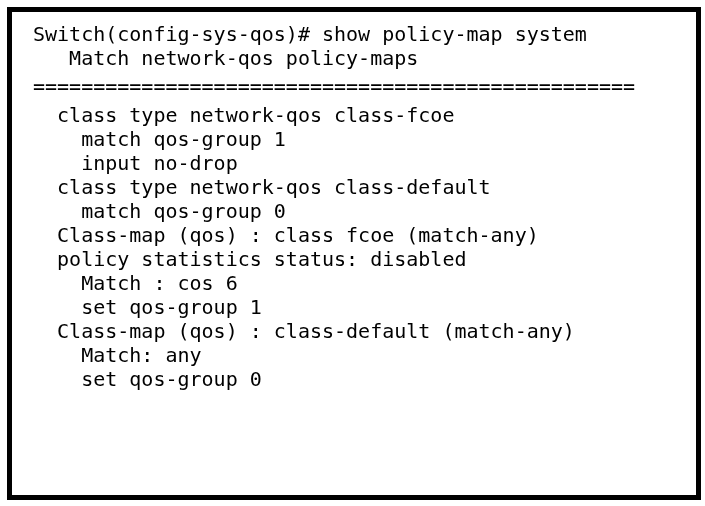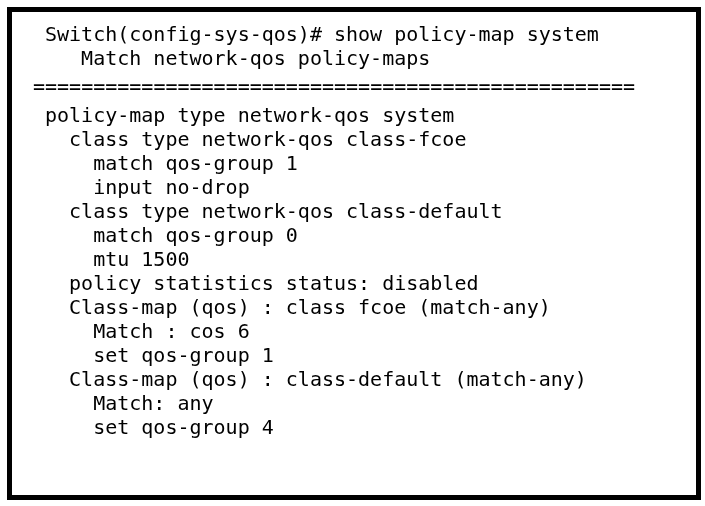--- a/index.html
+++ b/index.html
@@ -27,43 +27,40 @@
   .code {
     padding: 10px 0 0 21px;
     color: #000000;
     font-size: 20px;
     line-height: 24px;
     font-weight: 400;
   }
   .line {
     white-space: pre;
     height: 24px;
-    margin-left: 12px;
   }
   .line.sep {
     margin: 4px 0 5px 0;
     letter-spacing: 0;
   }
 </style>
 </head>
 <body>
 
 <div class="frame">
   <div class="code" id="cli-output">
       <div class="line">Switch(config-sys-qos)# show policy-map system</div>
       <div class="line">   Match network-qos policy-maps</div>
       <div class="line sep">==================================================</div>
-      <div class="line">policy-map type network-qos system</div>
       <div class="line">  class type network-qos class-fcoe</div>
       <div class="line">    match qos-group 1</div>
       <div class="line">    input no-drop</div>
       <div class="line">  class type network-qos class-default</div>
       <div class="line">    match qos-group 0</div>
-      <div class="line">    mtu 1500</div>
+      <div class="line">  Class-map (qos) : class fcoe (match-any)</div>
       <div class="line">  policy statistics status: disabled</div>
-      <div class="line">  Class-map (qos) : class fcoe (match-any)</div>
       <div class="line">    Match : cos 6</div>
       <div class="line">    set qos-group 1</div>
       <div class="line">  Class-map (qos) : class-default (match-any)</div>
       <div class="line">    Match: any</div>
-      <div class="line">    set qos-group 4</div>
+      <div class="line">    set qos-group 0</div>
     </div>
 </div>
 
 </body></html>

